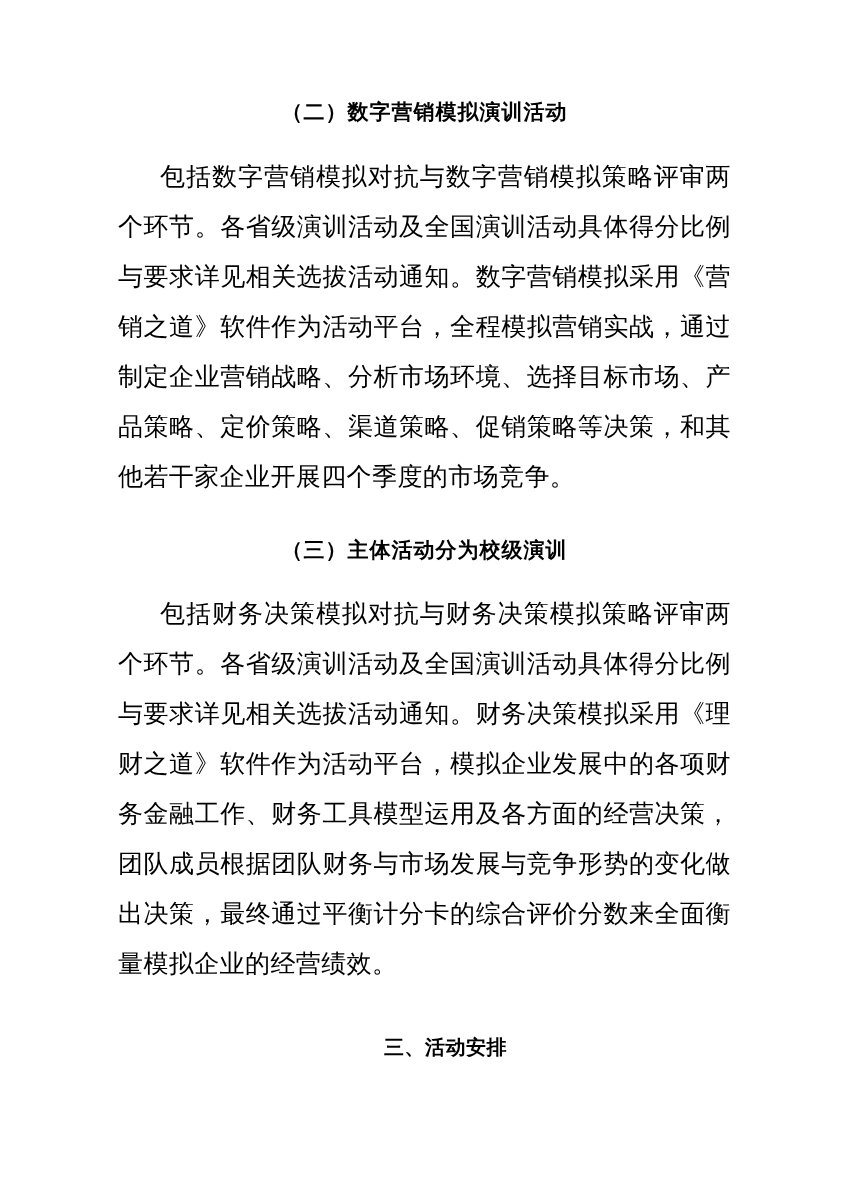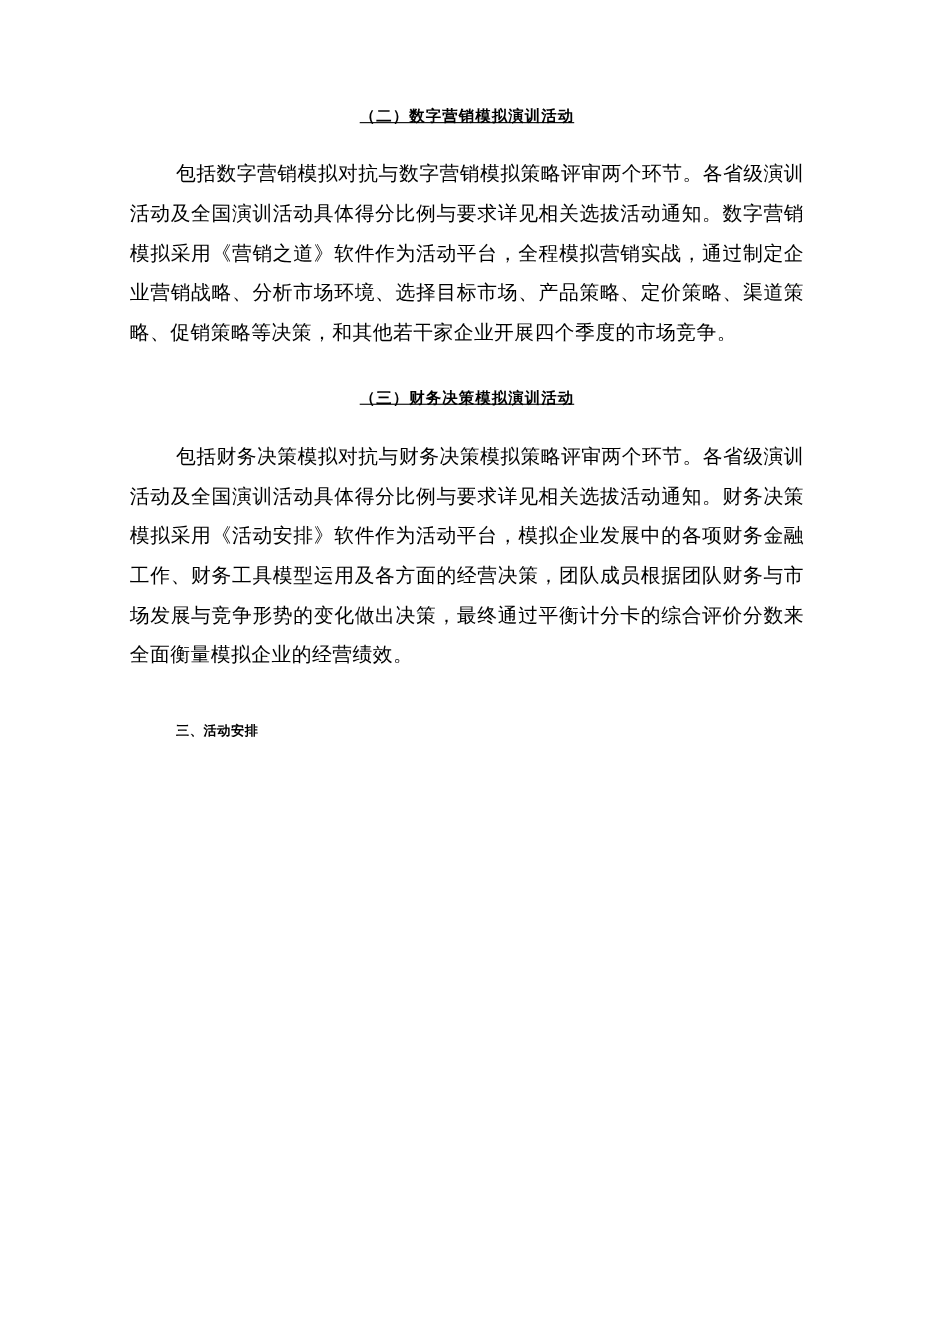--- a/index.html
+++ b/index.html
@@ -18,44 +18,43 @@
     position: relative;
     width: 849px;
     height: 1200px;
     box-sizing: border-box;
     padding: 96px 118px 60px 118px;
   }
   .doc-body {
     width: 100%;
   }
   h2.section-heading {
-    font-size: 14px;
+    font-size: 21px;
     font-weight: bold;
     text-align: center;
     margin: 0 0 22px 0;
     letter-spacing: 1px;
     line-height: 1.6;
     font-family: "Liberation Serif", "DejaVu Serif", serif;
-    text-decoration: underline;
   }
   h2.section-heading.sub-left {
     text-align: left;
     text-indent: 42px;
   }
   h2.major-heading {
-    font-size: 12px;
+    font-size: 20px;
     font-weight: bold;
-    text-align: left;
+    text-align: center;
     text-indent: 42px;
     margin: 0 0 2px 0;
     letter-spacing: 0.5px;
     line-height: 1.6;
   }
   p.para {
-    font-size: 18px;
+    font-size: 25px;
     line-height: 2.0;
     margin: 0 0 16px 0;
     text-align: justify;
     text-justify: inter-ideograph;
     text-indent: 42px;
     letter-spacing: 0.4px;
   }
   p.para.tight {
     margin-bottom: 14px;
   }
@@ -74,23 +73,23 @@
 
 <div class="page">
   <div class="doc-body">
 
     <h2 class="section-heading">（二）数字营销模拟演训活动</h2>
 
     <p class="para">包括数字营销模拟对抗与数字营销模拟策略评审两个环节。各省级演训活动及全国演训活动具体得分比例与要求详见相关选拔活动通知。数字营销模拟采用《营销之道》软件作为活动平台，全程模拟营销实战，通过制定企业营销战略、分析市场环境、选择目标市场、产品策略、定价策略、渠道策略、促销策略等决策，和其他若干家企业开展四个季度的市场竞争。</p>
 
     <div class="spacer-md"></div>
 
-    <h2 class="section-heading">（三）财务决策模拟演训活动</h2>
+    <h2 class="section-heading">（三）主体活动分为校级演训</h2>
 
-    <p class="para">包括财务决策模拟对抗与财务决策模拟策略评审两个环节。各省级演训活动及全国演训活动具体得分比例与要求详见相关选拔活动通知。财务决策模拟采用《活动安排》软件作为活动平台，模拟企业发展中的各项财务金融工作、财务工具模型运用及各方面的经营决策，团队成员根据团队财务与市场发展与竞争形势的变化做出决策，最终通过平衡计分卡的综合评价分数来全面衡量模拟企业的经营绩效。</p>
+    <p class="para">包括财务决策模拟对抗与财务决策模拟策略评审两个环节。各省级演训活动及全国演训活动具体得分比例与要求详见相关选拔活动通知。财务决策模拟采用《理财之道》软件作为活动平台，模拟企业发展中的各项财务金融工作、财务工具模型运用及各方面的经营决策，团队成员根据团队财务与市场发展与竞争形势的变化做出决策，最终通过平衡计分卡的综合评价分数来全面衡量模拟企业的经营绩效。</p>
 
     <div class="spacer-lg"></div>
 
     <h2 class="major-heading">三、活动安排</h2>
 
 
 
 
   </div>
 </div>

